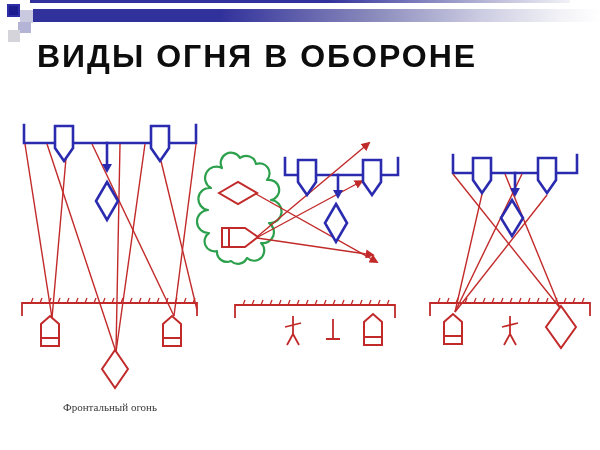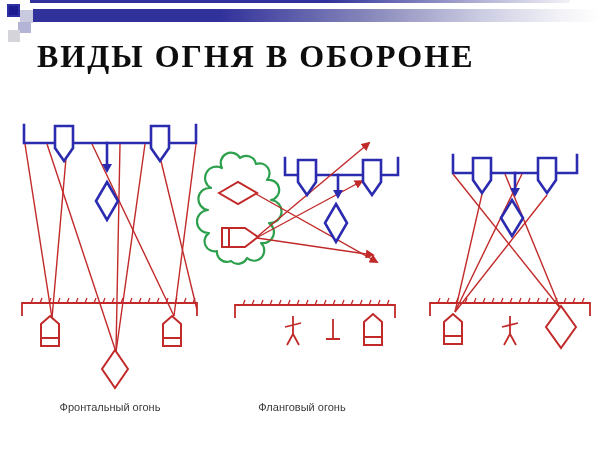--- a/index.html
+++ b/index.html
@@ -18,35 +18,35 @@
     background:linear-gradient(to right,var(--accent-bar-dark,#31319b) 0%,var(--accent-bar-dark,#31319b) 33%,var(--accent-bar-mid,#8a8abc) 60%,#cfcfe4 80%,#f2f2f7 93%,#ffffff 100%);
   }
   .sq{position:absolute;}
   .sq1{left:7px;top:4px;width:13px;height:13px;background:var(--decor-navy,#1d1d8f);box-shadow:inset 0 0 0 2px #2e2ea6;}
   .sq2{left:20px;top:10px;width:13px;height:13px;background:var(--decor-lavender,#c9c9e0);}
   .sq3{left:18px;top:22px;width:13px;height:11px;background:#b4b4d6;}
   .sq4{left:8px;top:30px;width:12px;height:12px;background:var(--decor-gray,#d4d4da);}
   .title{
     position:absolute;left:37px;top:38px;width:540px;
     font-size:32px;font-weight:bold;letter-spacing:2px;
-    color:var(--title-text,#0d0d0d);white-space:nowrap;font-family:Liberation Serif, serif;
+    color:var(--title-text,#0d0d0d);white-space:nowrap;
   }
   svg.canvas{position:absolute;left:0;top:0;width:600px;height:450px;}
   .stroke-blue{stroke:var(--friendly-blue,#2b2bb0);fill:none;stroke-width:2.6;stroke-linecap:square;stroke-linejoin:miter;}
   .blue-sym{stroke:var(--friendly-blue,#2b2bb0);fill:#ffffff;stroke-width:2.6;stroke-linejoin:miter;}
   .blue-fill{fill:var(--friendly-blue,#2b2bb0);stroke:none;}
   .stroke-red{stroke:var(--enemy-red,#c22a2a);fill:none;stroke-width:2;stroke-linejoin:miter;stroke-linecap:square;}
   .red-sym{stroke:var(--enemy-red,#c22a2a);fill:#ffffff;stroke-width:2;stroke-linejoin:miter;}
   .fire{stroke:var(--enemy-red,#c22a2a);fill:none;stroke-width:1.4;}
   .trench{stroke:var(--enemy-red,#c22a2a);fill:none;stroke-width:1.8;stroke-linecap:square;}
   .ticks{stroke:var(--enemy-red,#c22a2a);fill:none;stroke-width:1.3;}
   .stroke-green{stroke:var(--forest-green,#2ca04c);fill:none;stroke-width:2.2;stroke-linejoin:round;}
   .caption{
     position:absolute;top:401px;width:170px;text-align:center;
-    font-size:11px;color:var(--caption-text,#3a3a3a);
+    font-size:11px;color:var(--caption-text,#3a3a3a);font-family:Liberation Serif, serif;
   }
   .cap1{left:25px;} .cap2{left:217px;} .cap3{left:431px;}
 </style>
 </head>
 <body>
 
 <div class="slide">
 
   <div class="top-thin-line"></div>
   <div class="accent-bar"></div>
@@ -127,15 +127,14 @@
       <path class="blue-sym" d="M512,200 L523,218 L512,236 L501,218 Z"></path>
       <path class="trench" d="M430,315 L430,303 L590,303 L590,315"></path>
       <path class="ticks" d="M438,303 l2,-5 M447,303 l2,-5 M456,303 l2,-5 M465,303 l2,-5 M474,303 l2,-5 M483,303 l2,-5 M492,303 l2,-5 M501,303 l2,-5 M510,303 l2,-5 M519,303 l2,-5 M528,303 l2,-5 M537,303 l2,-5 M546,303 l2,-5 M555,303 l2,-5 M564,303 l2,-5 M573,303 l2,-5 M582,303 l2,-5"></path>
       <path class="red-sym" d="M444,344 L444,322 L453,314 L462,322 L462,344 Z M444,336 L462,336"></path>
       <path class="ticks" style="stroke-width:1.8" d="M510,316 L510,336 M502,327 L518,323 M510,334 L504,345 M510,334 L516,345"></path>
       <path class="red-sym" d="M561,306 L576,327 L561,348 L546,327 Z"></path>
     </g>
   </svg>
 
   <div class="caption cap1">Фронтальный огонь</div>
-  <div class="caption cap2">Фланговый огонь</div>
 
 </div>
 
 </body></html>

